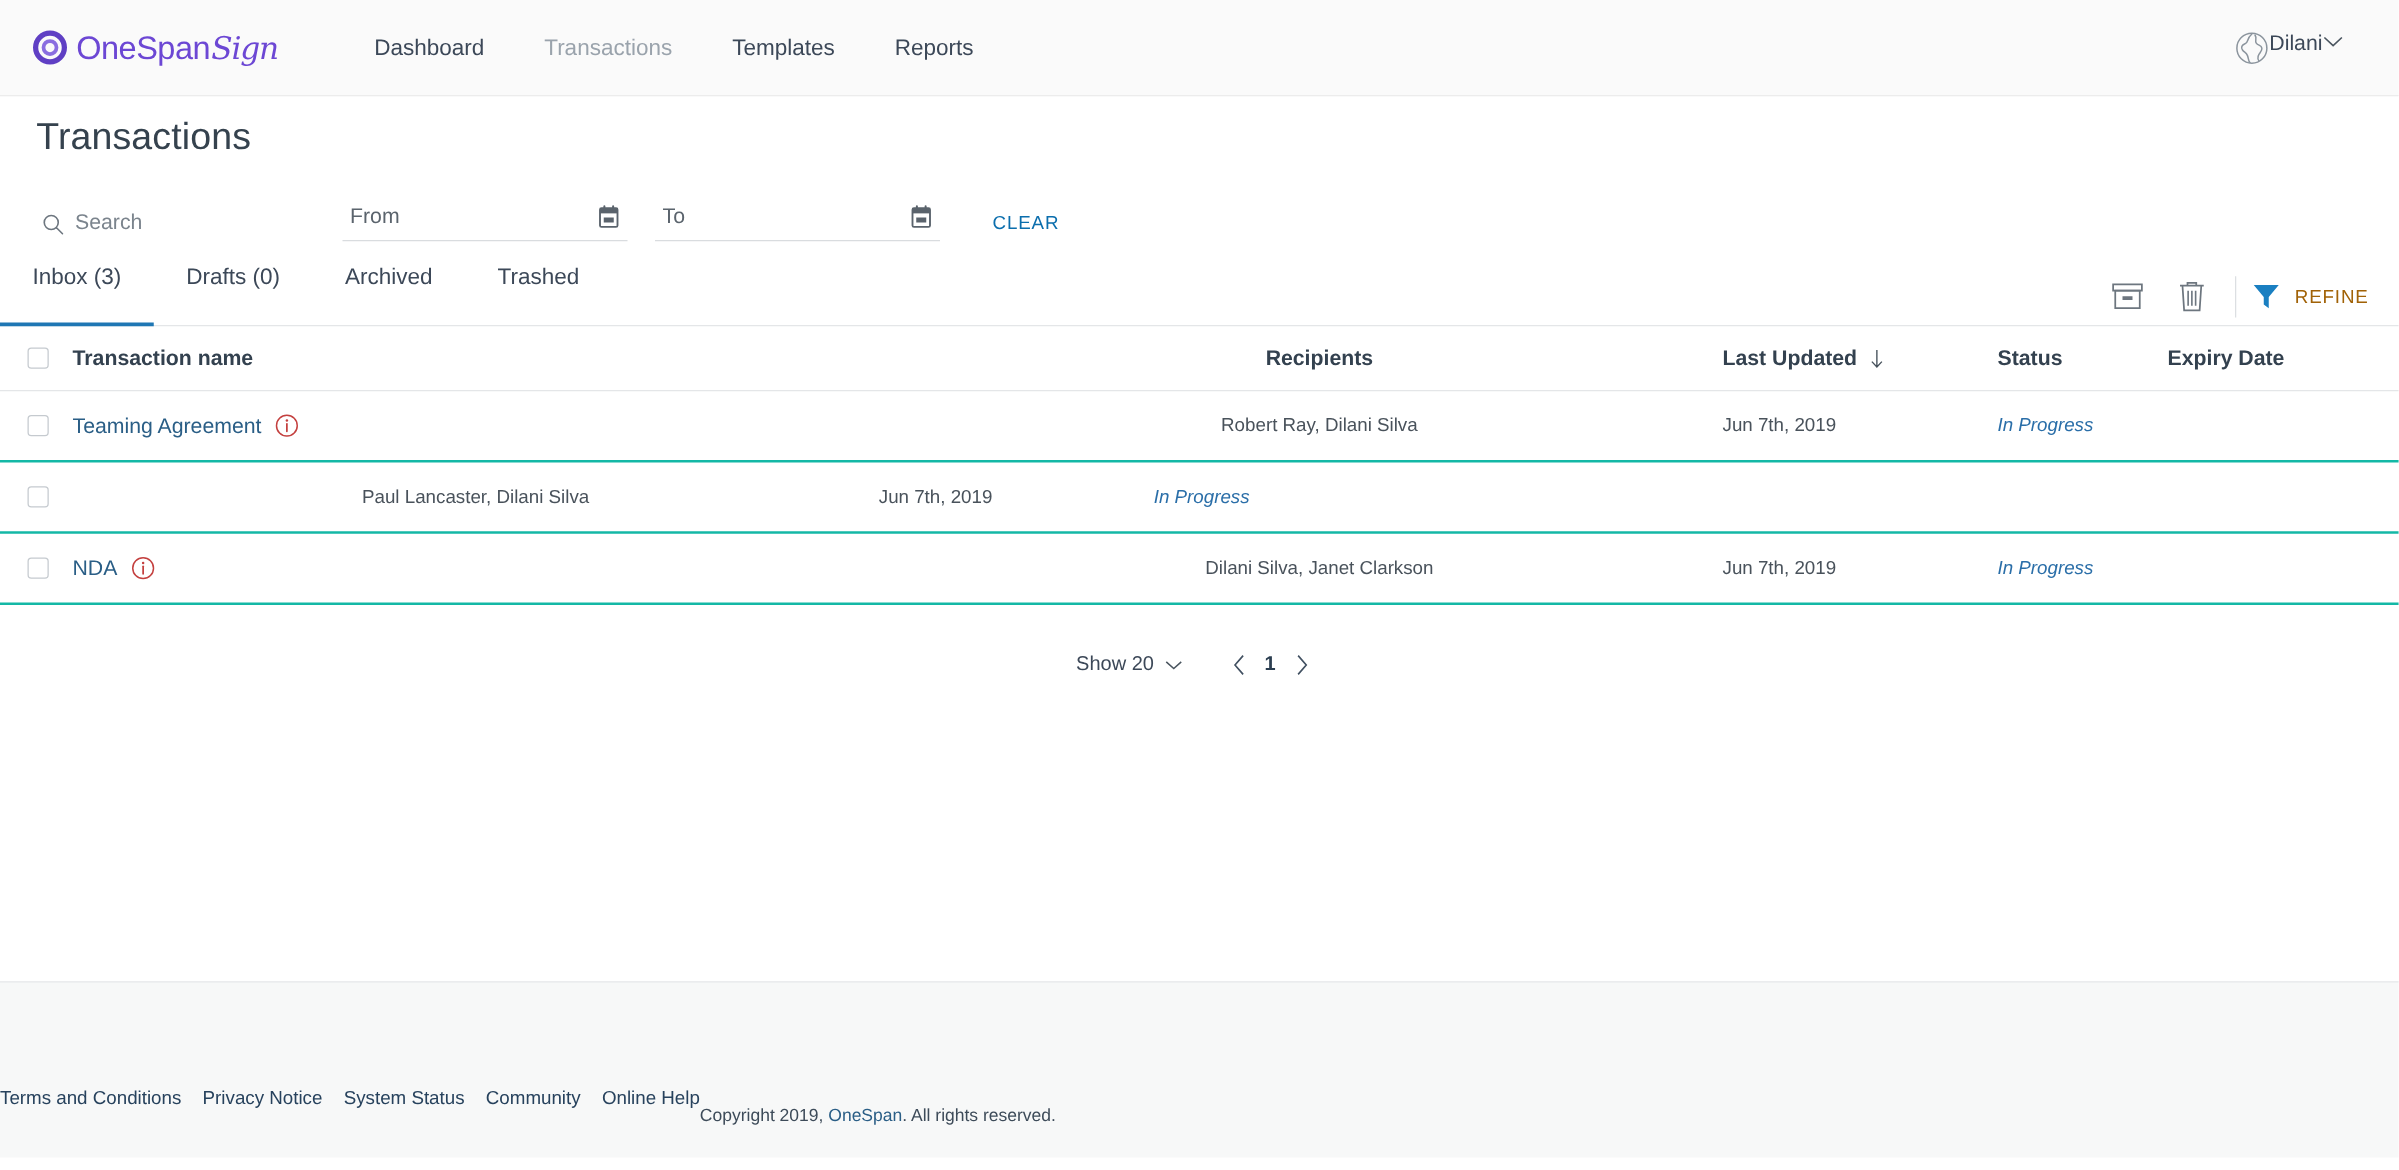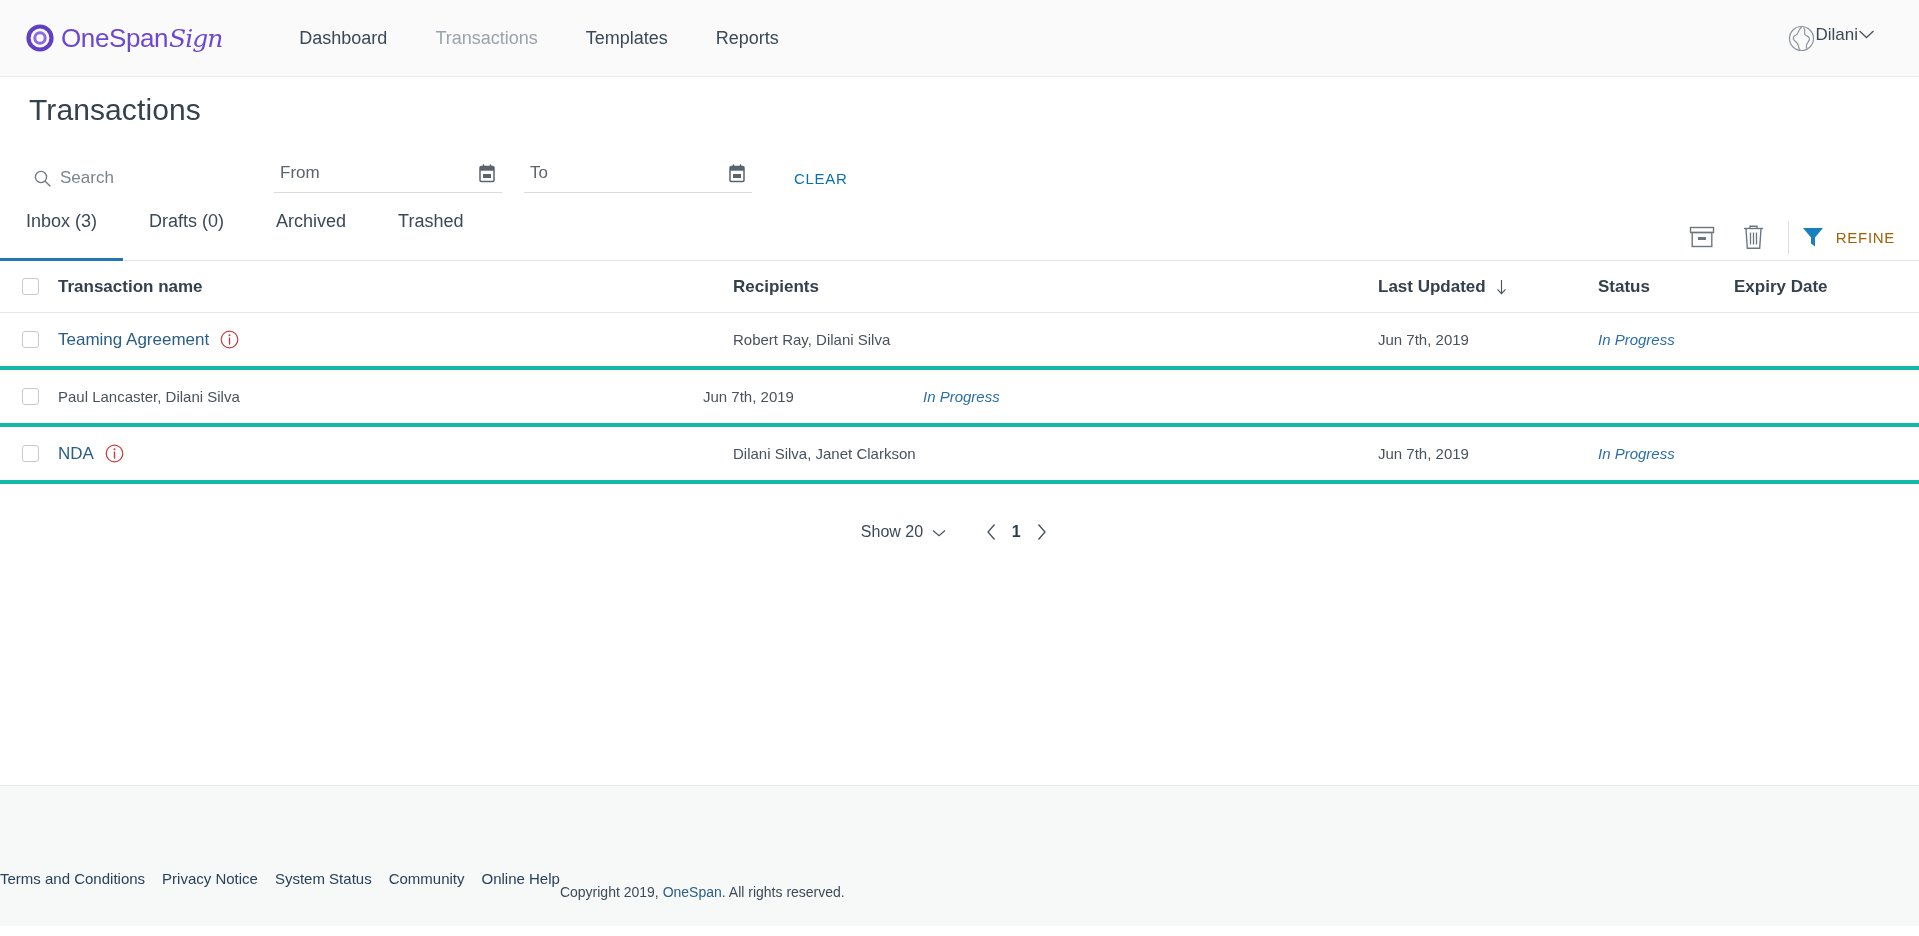--- a/index.html
+++ b/index.html
@@ -98,21 +98,21 @@
   
   .filter-bar {
     height: 70px;
     display: flex;
     align-items: center;
     padding-left: 34px;
     gap: 0;
   }
   .search-box {
     display: flex;
-    align-items: center;
+    align-items: flex-end;
     gap: 9px;
     width: 240px;
   }
   .search-icon { width: 17px; height: 17px; display:block; }
   .search-input {
     border: none;
     outline: none;
     font-size: 17px;
     color: #49525b;
     background: transparent;
@@ -201,36 +201,36 @@
     font-family: "Liberation Sans", sans-serif;
     padding-right: 8px;
   }
   .funnel-icon { width: 24px; height: 24px; display:block; }
 
   
   .table { width: 100%; }
   .row {
     display: flex;
     align-items: center;
-    border-bottom: 4px solid #14b8a6;
+    border-bottom: 2px solid #14b8a6;
     padding-left: 22px;
   }
   .row.head { height: 52px; border-bottom: 1px solid #e4e6e8; }
   .row.body { height: 57px; }
   .cb-cell { width: 36px; flex: none; display: flex; align-items: center; }
   .cbox {
     width: 17px; height: 17px;
     border: 1px solid #c5cacf;
     border-radius: 3px;
     background: #fff;
     cursor: pointer;
     display: block;
   }
   .col-name { width: 675px; flex: none; display: flex; align-items: center; gap: 11px; }
-  .col-recip { width: 645px; flex: none; }
+  .col-recip { width: 645px; flex: none; text-align: center; }
   .col-updated { width: 220px; flex: none; display: flex; align-items: center; gap: 10px;}
   .col-status { width: 136px; flex: none; }
   .col-expiry { width: 180px; flex: none; }
 
   .th { font-size: 17px; font-weight: bold; color: #33414f; }
   .sort-arrow { width: 11px; height: 16px; display:block; }
 
   .txn-link {
     font-size: 17px;
     color: #2a5e86;

